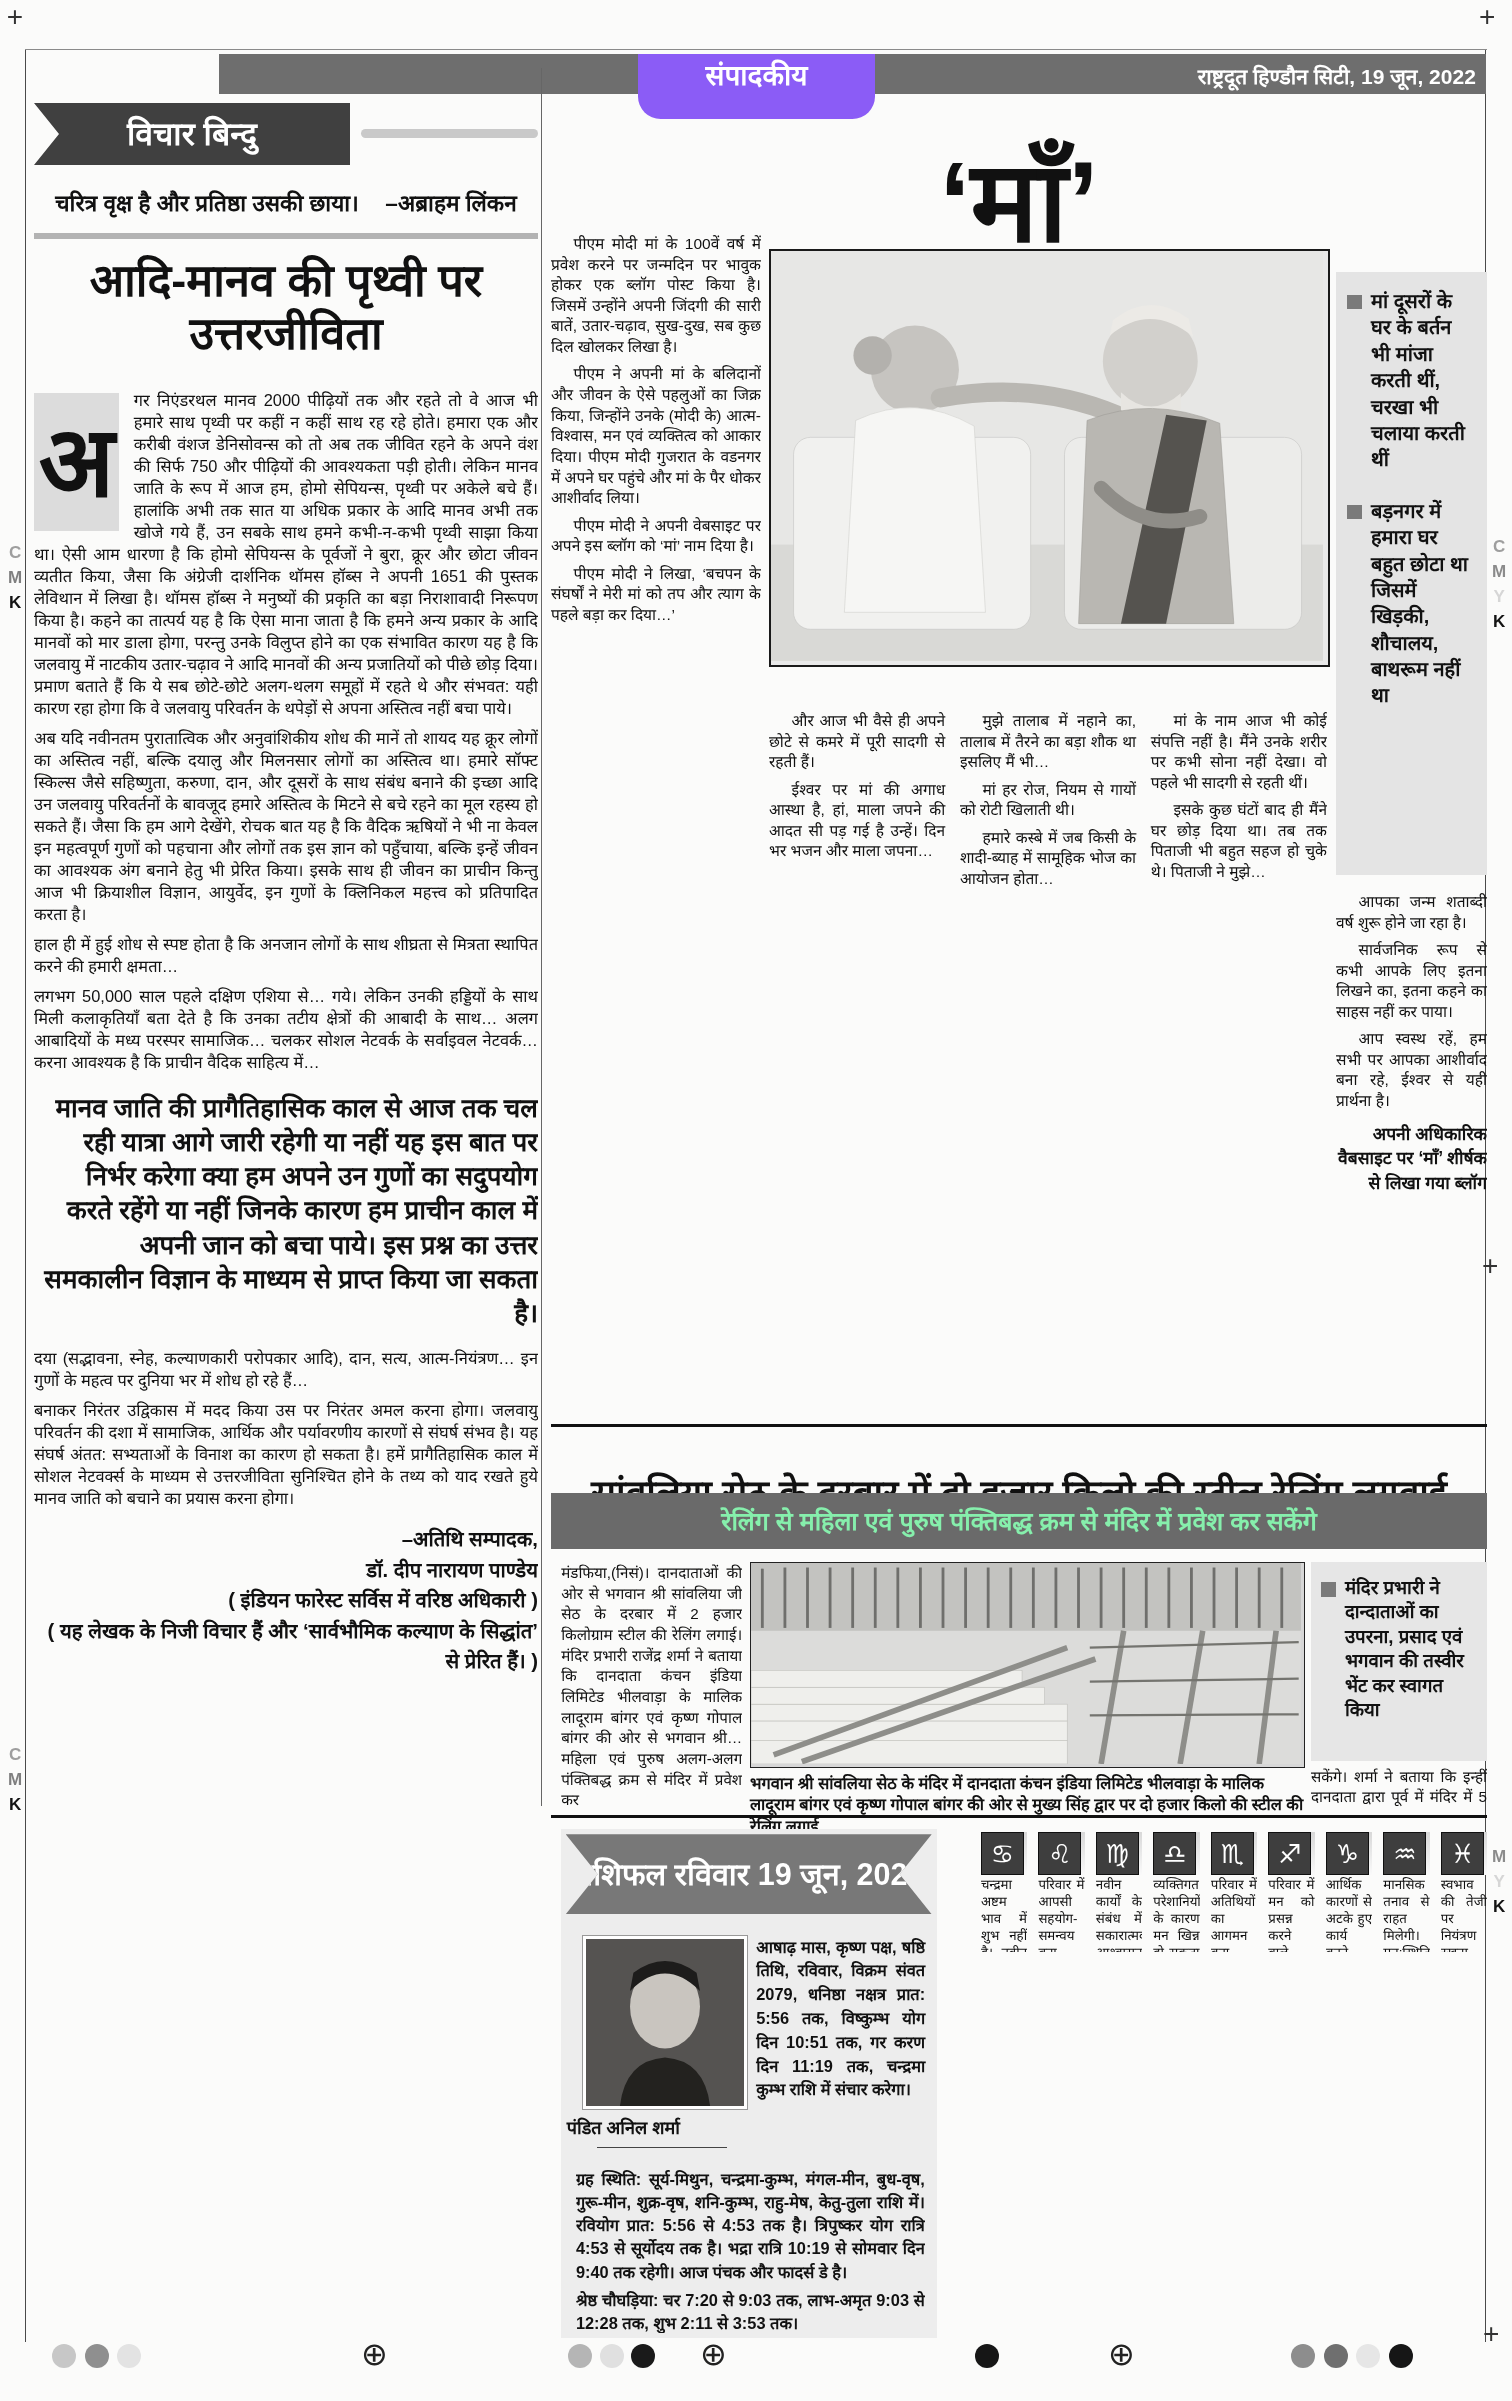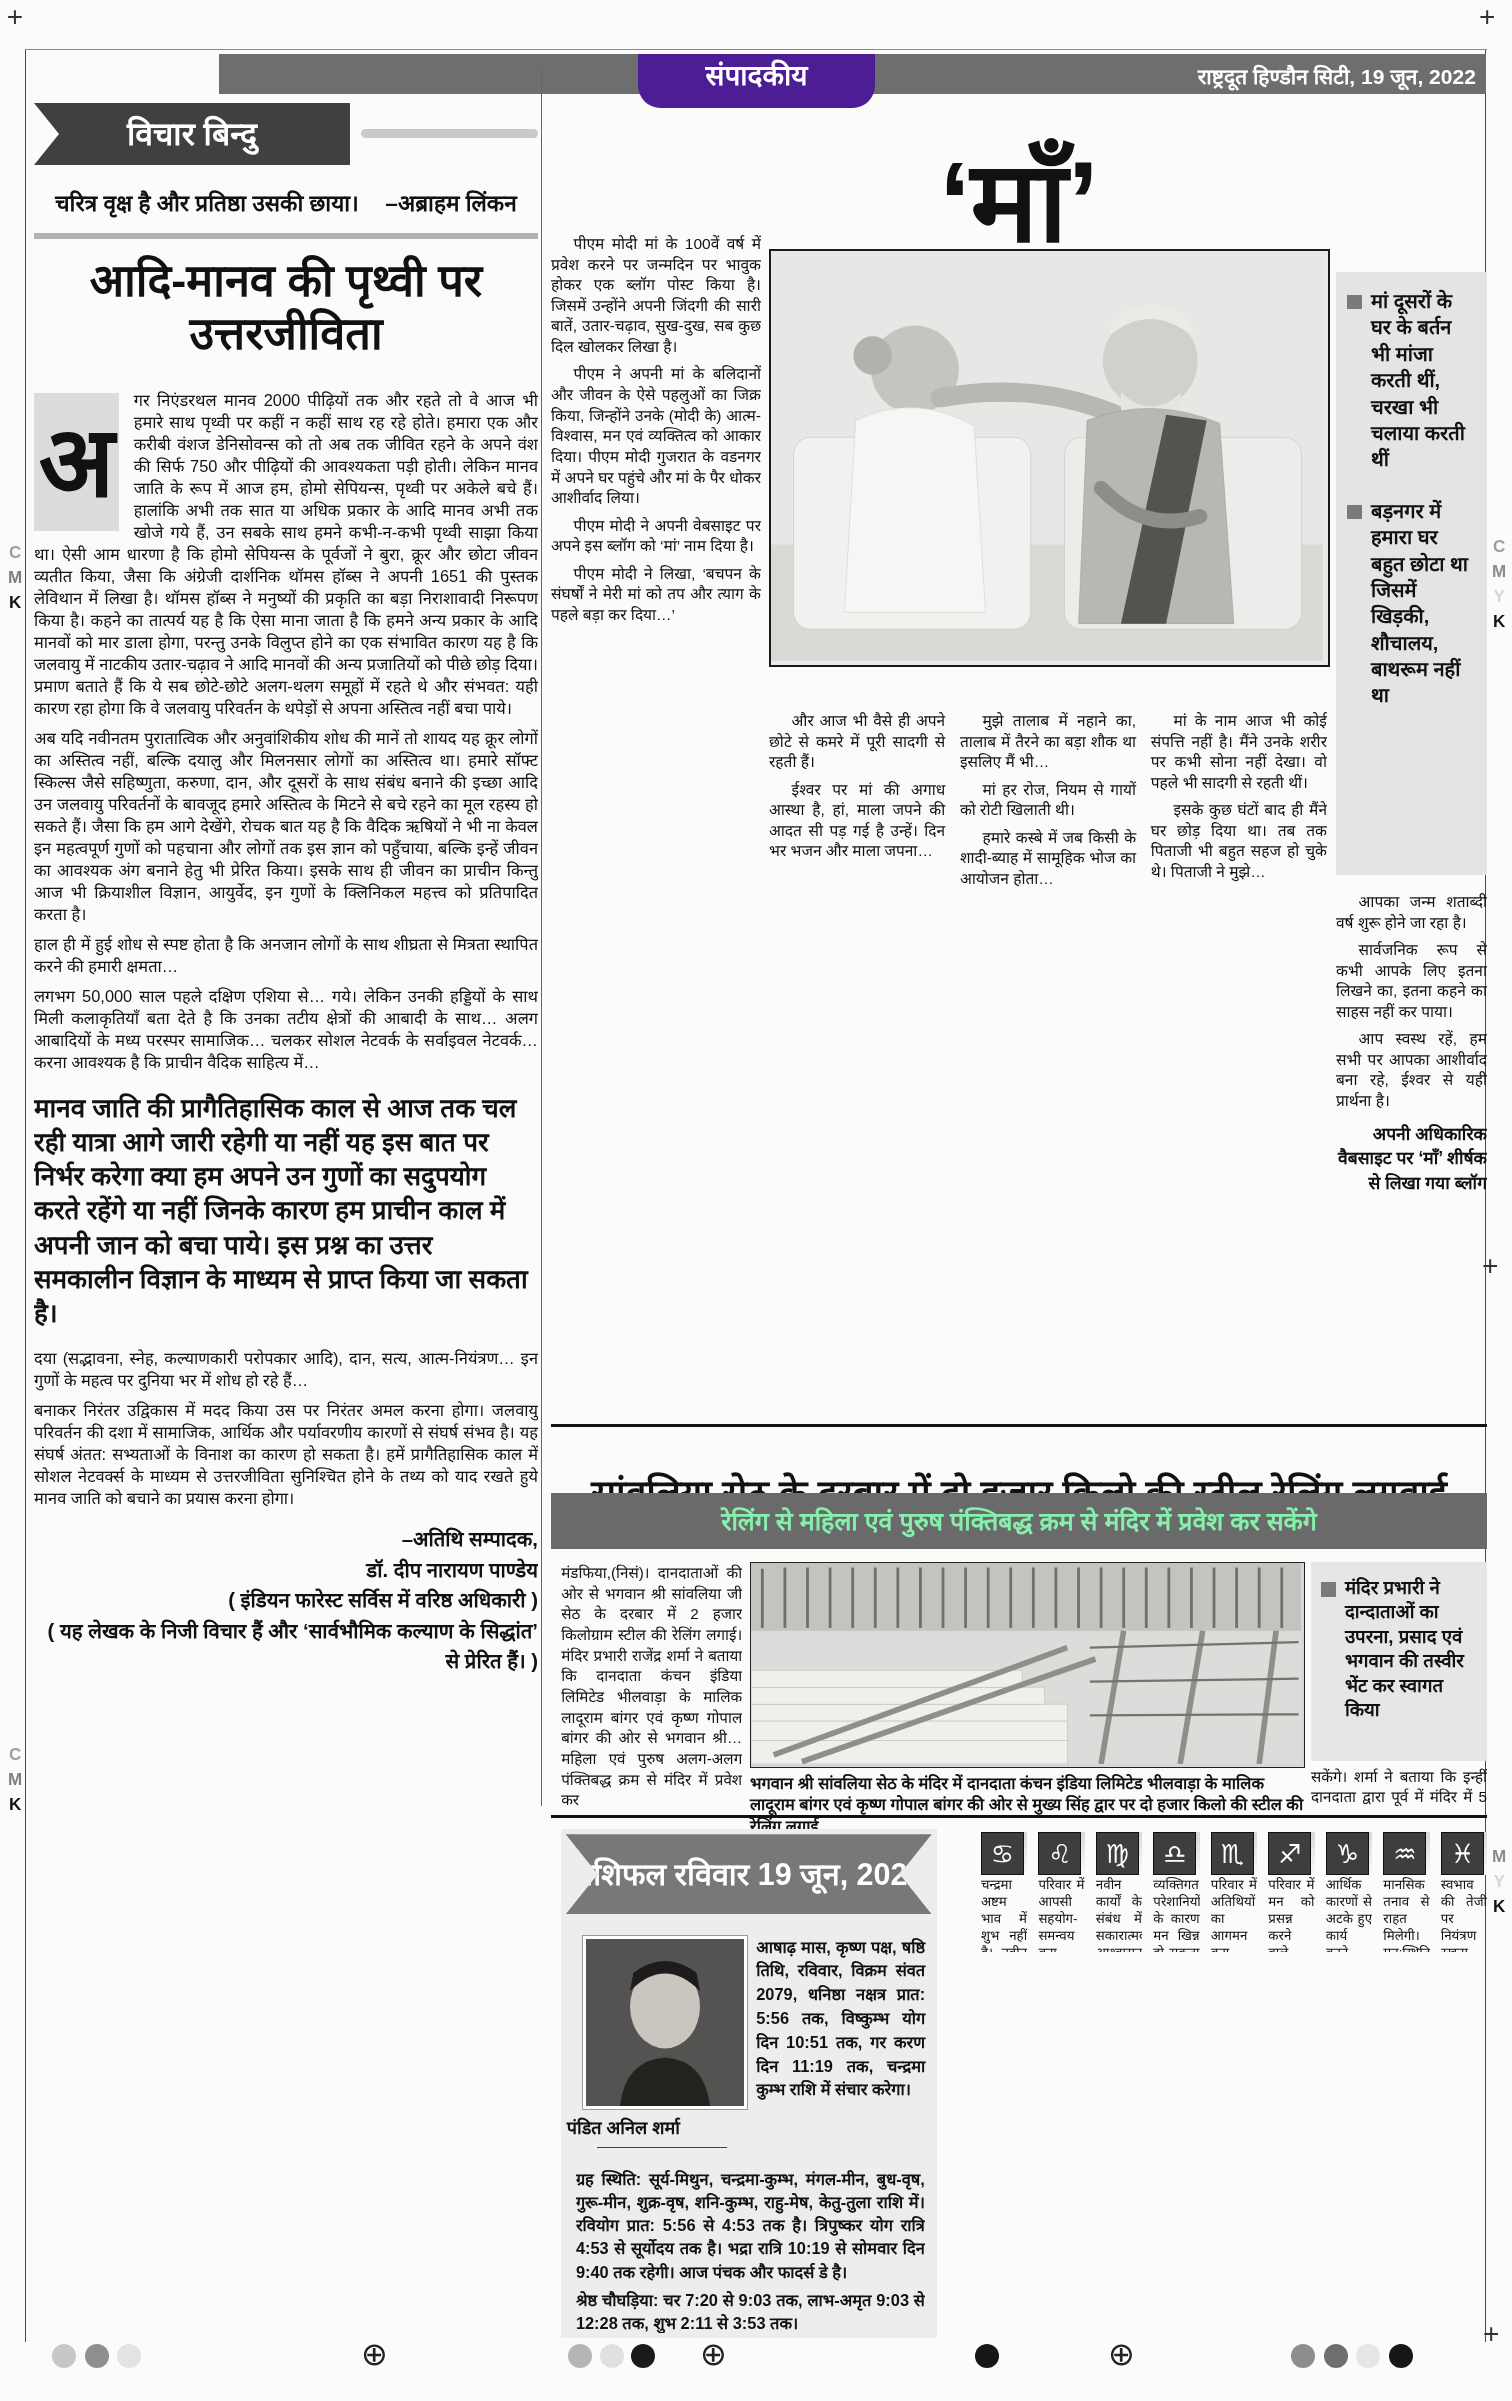--- a/index.html
+++ b/index.html
@@ -11,39 +11,39 @@
   .abs{position:absolute;}
   
   .edge-v{width:1.1px;background:#4a4a4a;top:50px;height:2292px;}
   .edge-h{height:1.1px;background:#8a8a8a;left:25px;width:1462px;top:49px;}
   .cropmark{font-size:28px;color:#333;line-height:1;}
   .cmyk-letter{font-size:17px;font-weight:700;line-height:25px;display:block;text-align:center;}
   .regdot{width:24px;height:24px;border-radius:50%;position:absolute;top:2344px;}
   .regcircle{position:absolute;top:2338px;font-size:32px;color:#222;line-height:1;}
   
   .topbar{left:219px;top:54px;width:1267px;height:40px;background:#6e6e6e;}
-  .topbar .tab{position:absolute;left:419px;top:0;width:237px;height:54px;background:#4c1d95;border-radius:0 0 22.6px 22.6px;}
+  .topbar .tab{position:absolute;left:419px;top:0;width:237px;height:65px;background:#8b5cf6;border-radius:0 0 22.6px 22.6px;}
   .topbar .tab span{display:block;text-align:center;line-height:44px;color:#fff;font-size:28px;font-weight:700;}
   .topbar .edition{position:absolute;right:10.2px;top:8px;color:#fff;font-size:21px;font-weight:700;}
   
   .left-article{left:34px;top:103px;width:504px;height:2245px;overflow:hidden;}
   .flag-row{position:relative;height:68px;}
   .flag{position:absolute;left:0;top:0;width:316px;height:62px;background:#404040;
     clip-path:polygon(0 0,100% 0,100% 100%,0 100%,25px 50%);}
   .flag span{display:block;text-align:center;line-height:62px;color:#fff;font-size:32px;font-weight:800;}
   .flag-line{position:absolute;left:327px;right:0;top:26px;height:9px;background:#c9c9c9;border-radius:5.6px;}
   .quote-line{margin-top:16px;text-align:center;font-size:22.6px;font-weight:700;}
   .quote-line .attr{margin-left:20.3px;}
   .gray-rule{height:6.8px;background:#b3b3b3;margin-top:14.7px;}
   .left-headline{margin-top:16px;text-align:center;font-size:45px;line-height:1.16;font-weight:800;}
   .left-body{margin-top:17px;font-size:16.4px;line-height:1.34;text-align:justify;}
   .left-body p{margin:0 0 8px 0;}
   .dropcap{float:left;width:85px;height:138px;background:#dcdcdc;display:flex;align-items:center;justify-content:center;
     font-size:99px;font-weight:800;margin:3.4px 14.7px 3.4px 0;}
-  .pull-quote{font-size:26px;font-weight:800;line-height:1.32;text-align:left;margin:17px 0;}
+  .pull-quote{font-size:26px;font-weight:800;line-height:1.32;text-align:right;margin:17px 0;}
   .signature{margin-top:14.7px;text-align:right;font-size:20.3px;font-weight:700;line-height:1.5;}
   
   .vdivider{left:541px;top:68px;width:1.1px;height:1738px;background:#666;}
   
   .maa{left:551px;top:62px;width:936px;height:1357px;}
   .maa-headline{position:absolute;left:0;right:0;top:8px;text-align:center;font-size:113px;font-weight:800;line-height:1;}
   .maa-col1{position:absolute;left:0;top:172px;width:210px;height:1162px;font-size:15.5px;line-height:1.33;text-align:justify;overflow:hidden;}
   .maa-col1 p,.maa-col2 p,.maa-col3 p{margin:0 0 6.8px 0;text-indent:22.6px;}
   .maa-photo{position:absolute;left:218px;top:187px;width:557px;height:414px;border:2.3px solid #1a1a1a;background:#e9e9e9;}
   .maa-caption{position:absolute;left:218px;top:612px;width:559px;font-size:20.3px;font-weight:800;}

